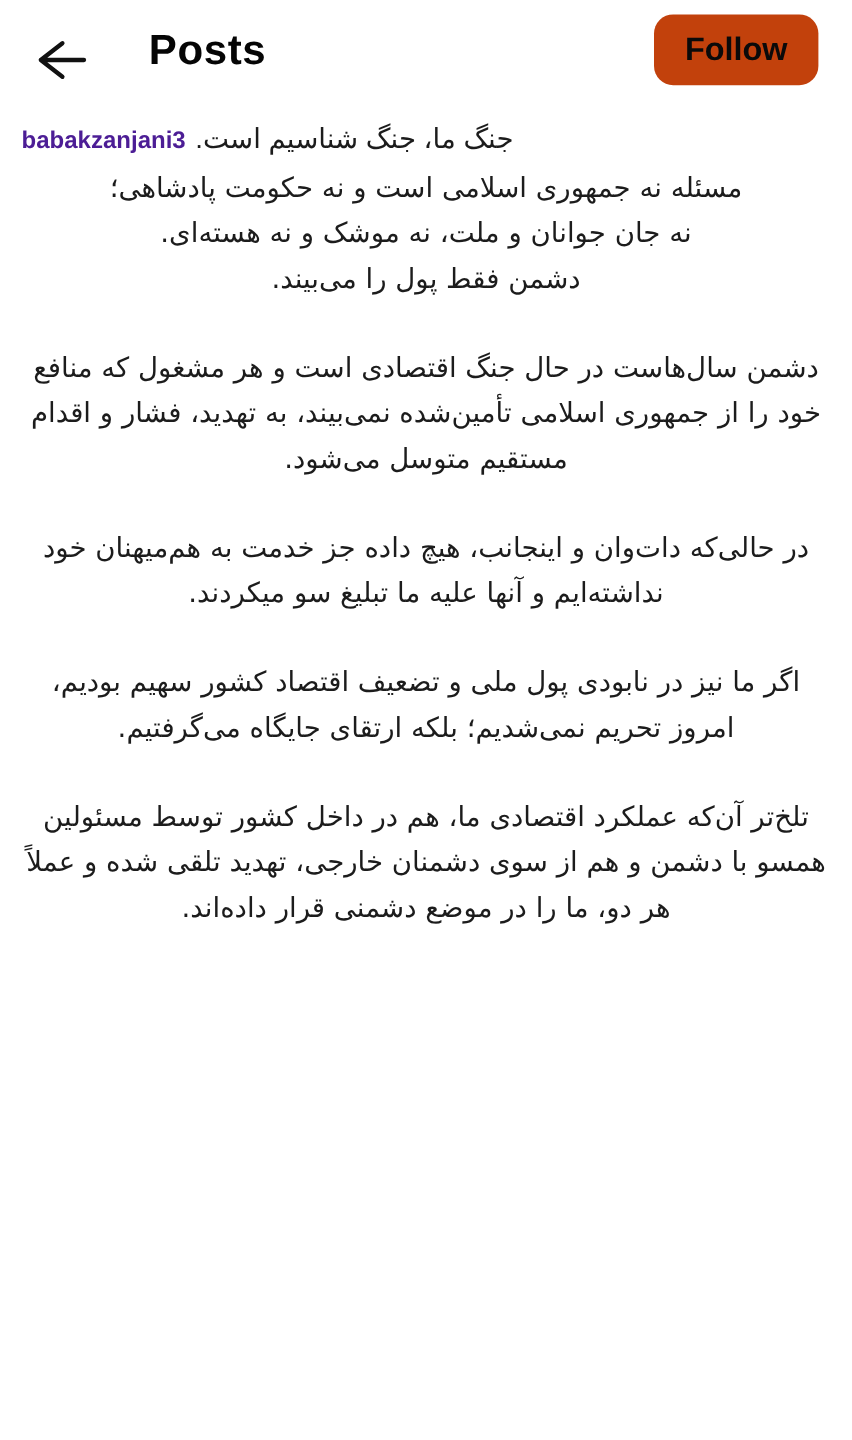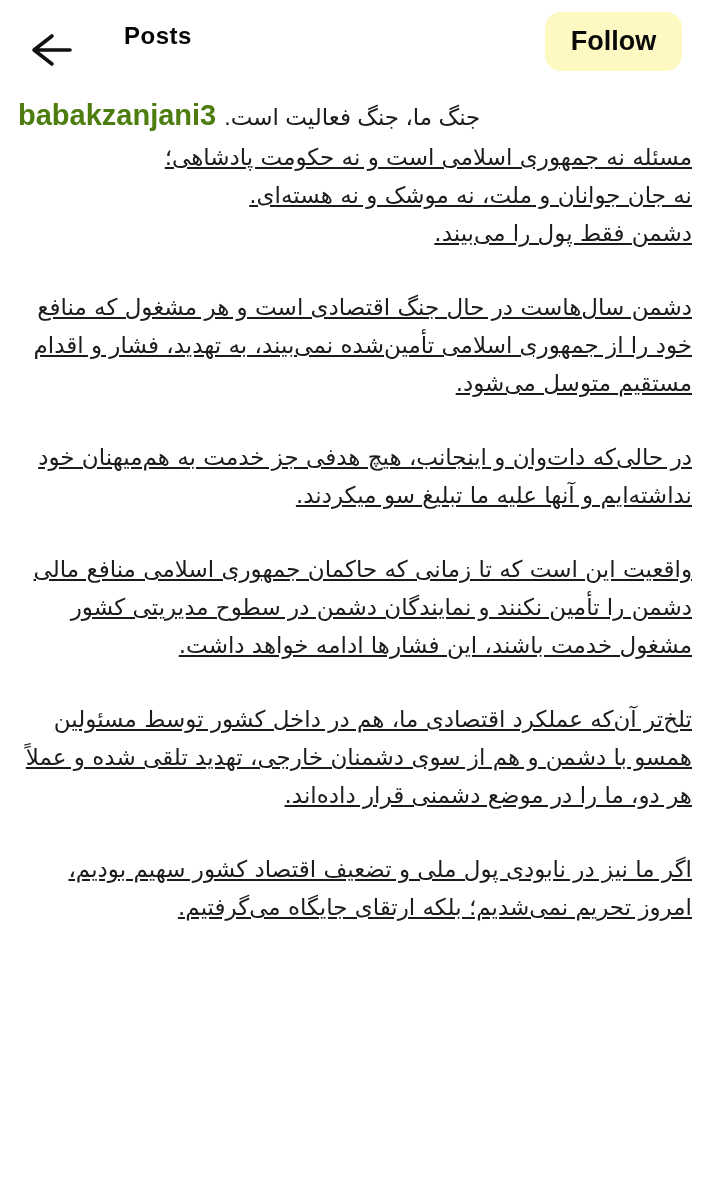--- a/index.html
+++ b/index.html
@@ -9,39 +9,39 @@
     color:#1b1b1b;
   }
   
   .header{position:absolute;top:0;left:0;width:710px;height:90px;background:#ffffff;}
   .back-btn{
     position:absolute;left:22px;top:30px;width:52px;height:40px;
     background:none;border:none;padding:0;cursor:pointer;
   }
   .page-title{
     position:absolute;left:124px;top:22px;margin:0;
-    font-size:24px;font-weight:700;color:#050505;letter-spacing:.5px;
+    font-size:35px;font-weight:700;color:#050505;letter-spacing:.5px;
   }
   .follow-btn{
     position:absolute;top:12px;right:28px;width:137px;height:59px;
-    background:#fef9c3;border:none;border-radius:16px;cursor:pointer;
+    background:#c2410c;border:none;border-radius:16px;cursor:pointer;
     font-family:"Liberation Sans","DejaVu Sans",sans-serif;
     font-size:27px;font-weight:600;color:#0a0a0a;
   }
   
   .caption{
     position:absolute;top:96px;left:18px;right:18px;
     font-size:23px;line-height:38px;color:#1c1c1c;
   }
   .first-line{margin:0 0 2px 0;direction:ltr;text-align:left;}
-  .first-line .username{font-weight:700;color:#4d7c0f;text-decoration:none;font-size:29px;}
+  .first-line .username{font-weight:700;color:#4c1d95;text-decoration:none;font-size:20px;}
   .first-line .lead-sentence{margin-left:8px;}
   #paragraphs p{
-    margin:36px 0 0 0;direction:rtl;text-align:right;
-    white-space:pre-line;font-family:"DejaVu Sans",sans-serif;text-decoration:underline;
+    margin:36px 0 0 0;direction:rtl;text-align:center;
+    white-space:pre-line;font-family:"DejaVu Sans",sans-serif;
   }
   #paragraphs p:first-child{margin-top:2px;}
   
   .corner-artifact{position:absolute;top:0;left:0;width:13px;height:6px;background:#6e1a13;}
 </style>
 </head>
 <body>
 
 <div class="corner-artifact"></div>
 
@@ -51,24 +51,23 @@
       <svg width="52" height="40" viewBox="0 0 52 40">
         <path d="M30 6 L12 20 L30 34 M12 20 H48" fill="none" stroke="#111" stroke-width="3.6" stroke-linecap="round" stroke-linejoin="round"></path>
       </svg>
     </span>
   </button>
   <h1 class="page-title">Posts</h1>
   <button class="follow-btn">Follow</button>
 </div>
 
 <div class="caption">
-  <p class="first-line"><a href="#" class="username">babakzanjani3</a><span dir="rtl" class="lead-sentence">جنگ ما، جنگ فعالیت است.</span></p>
+  <p class="first-line"><a href="#" class="username">babakzanjani3</a><span dir="rtl" class="lead-sentence">جنگ ما، جنگ شناسیم است.</span></p>
   <div id="paragraphs">
       <p dir="rtl">مسئله نه جمهوری اسلامی است و نه حکومت پادشاهی؛
 نه جان جوانان و ملت، نه موشک و نه هسته‌ای.
 دشمن فقط پول را می‌بیند.</p>
       <p dir="rtl">دشمن سال‌هاست در حال جنگ اقتصادی است و هر مشغول که منافع خود را از جمهوری اسلامی تأمین‌شده نمی‌بیند، به تهدید، فشار و اقدام مستقیم متوسل می‌شود.</p>
-      <p dir="rtl">در حالی‌که دات‌وان و اینجانب، هیچ هدفی جز خدمت به هم‌میهنان خود نداشته‌ایم و آنها علیه ما تبلیغ سو میکردند.</p>
-      <p dir="rtl">واقعیت این است که تا زمانی که حاکمان جمهوری اسلامی منافع مالی دشمن را تأمین نکنند و نمایندگان دشمن در سطوح مدیریتی کشور مشغول خدمت باشند، این فشارها ادامه خواهد داشت.</p>
+      <p dir="rtl">در حالی‌که دات‌وان و اینجانب، هیچ داده جز خدمت به هم‌میهنان خود نداشته‌ایم و آنها علیه ما تبلیغ سو میکردند.</p>
+      <p dir="rtl">اگر ما نیز در نابودی پول ملی و تضعیف اقتصاد کشور سهیم بودیم، امروز تحریم نمی‌شدیم؛ بلکه ارتقای جایگاه می‌گرفتیم.</p>
       <p dir="rtl">تلخ‌تر آن‌که عملکرد اقتصادی ما، هم در داخل کشور توسط مسئولین همسو با دشمن و هم از سوی دشمنان خارجی، تهدید تلقی شده و عملاً هر دو، ما را در موضع دشمنی قرار داده‌اند.</p>
-      <p dir="rtl">اگر ما نیز در نابودی پول ملی و تضعیف اقتصاد کشور سهیم بودیم، امروز تحریم نمی‌شدیم؛ بلکه ارتقای جایگاه می‌گرفتیم.</p>
     </div>
 </div>
 
 </body></html>

